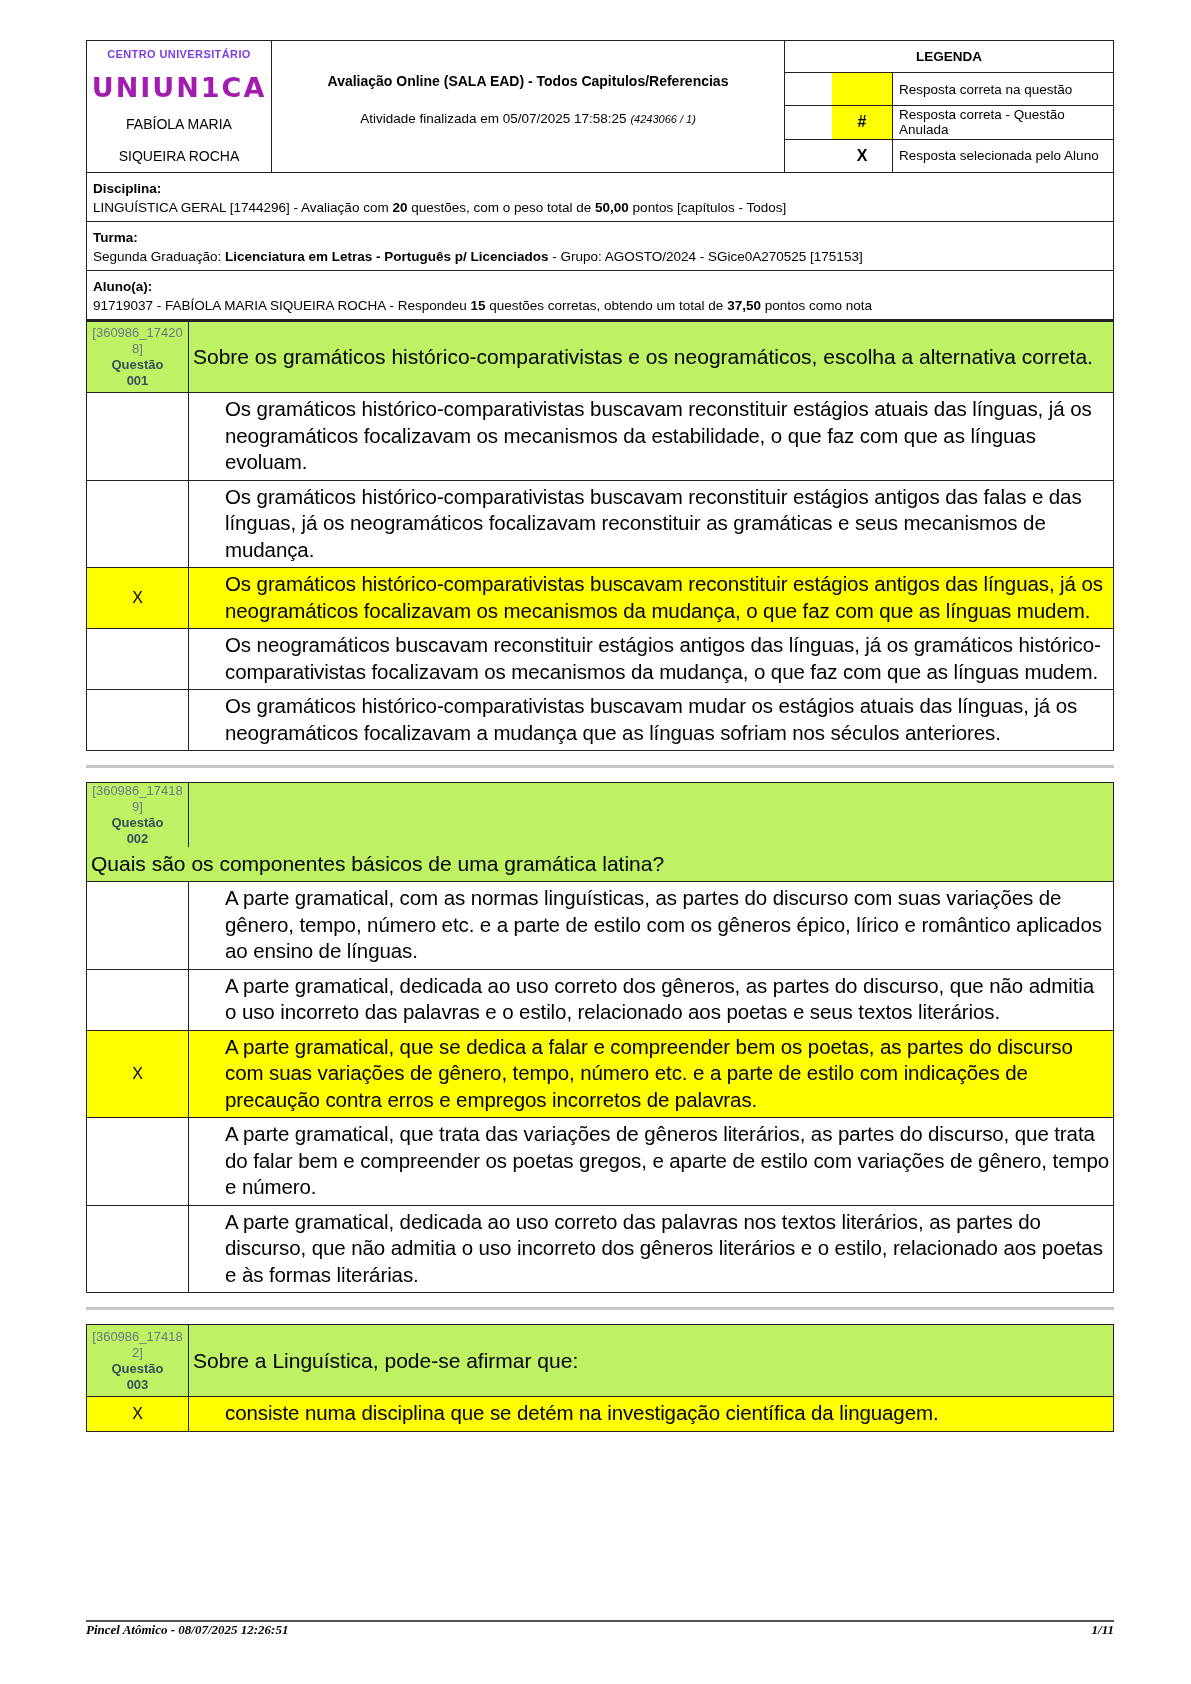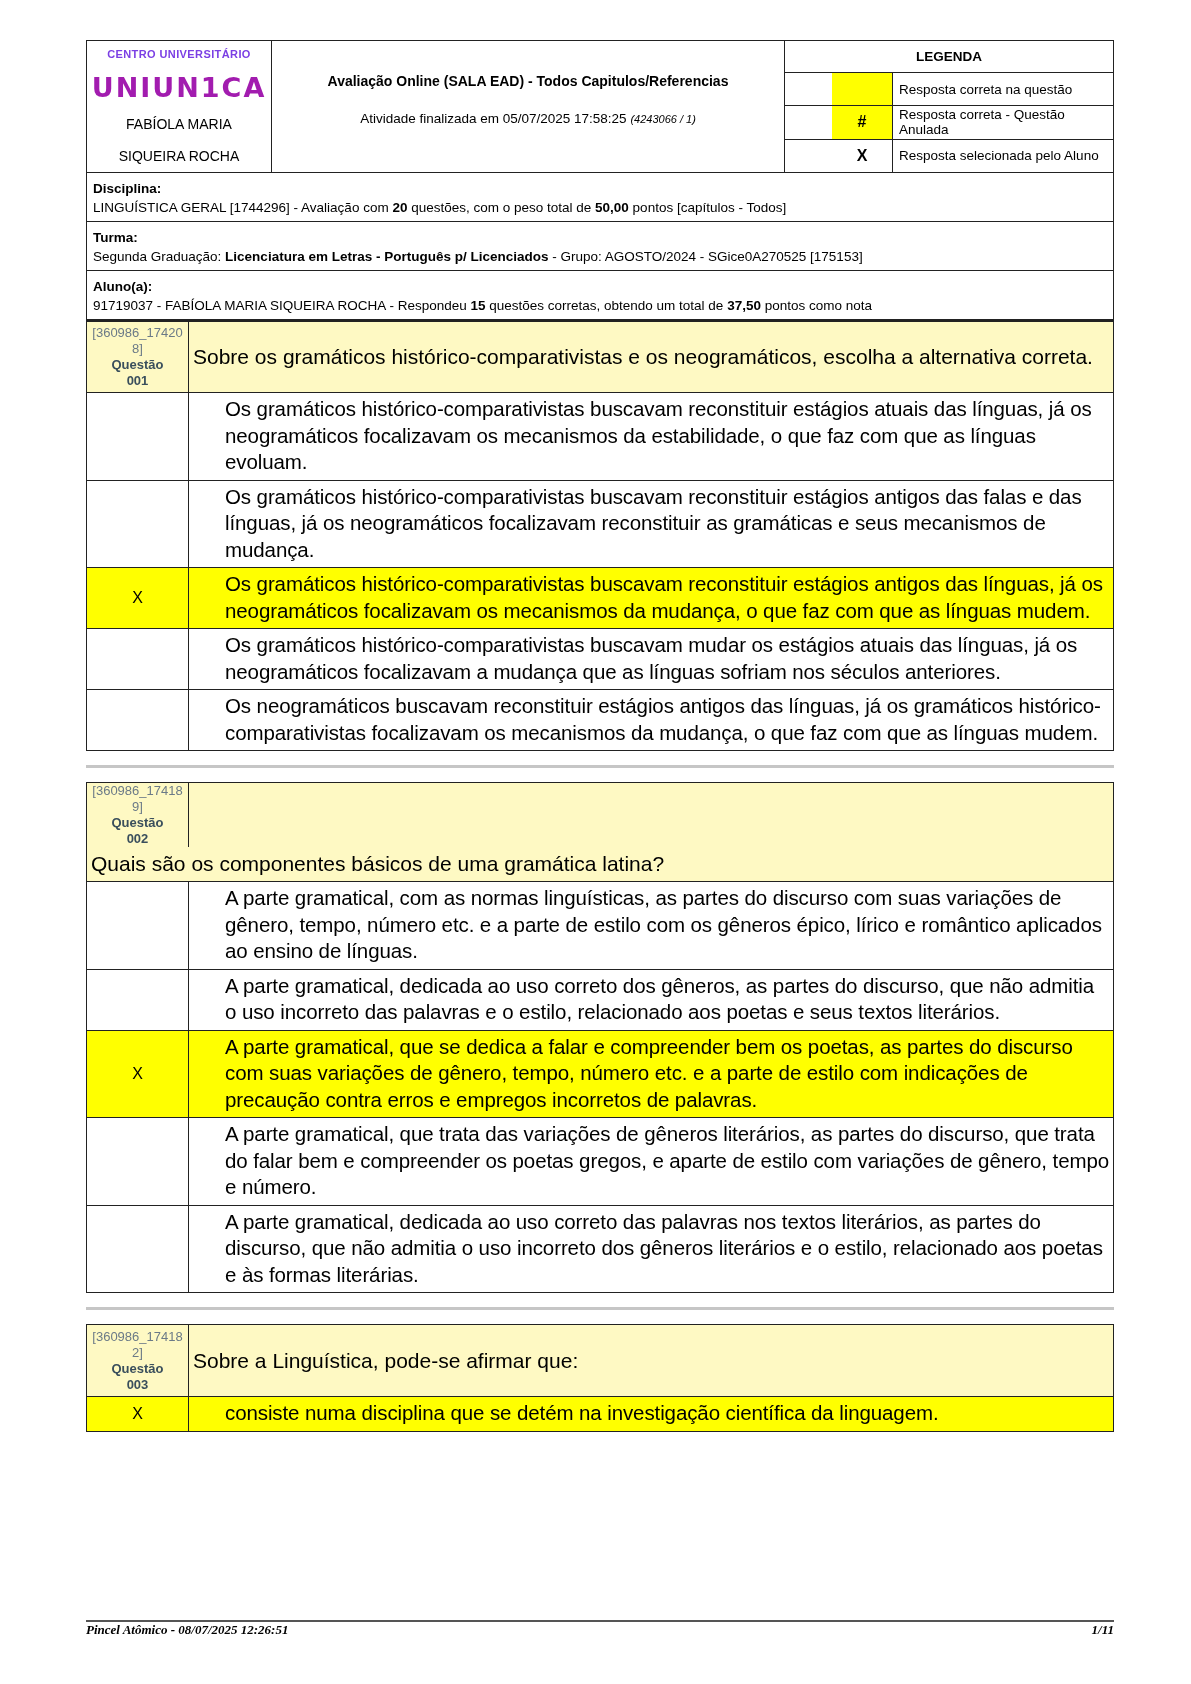--- a/index.html
+++ b/index.html
@@ -26,21 +26,21 @@
 
   .info { border: 1.5px solid #222; border-top: none; padding: 6px 6px 4px 6px; font-size: 13.5px; line-height: 19px; box-sizing: border-box; }
   .info .lbl { font-weight: bold; }
   .info.last { border-bottom: 3px solid #222; }
 
   
   .qtable { border: 1.5px solid #222; width: 1028px; box-sizing: border-box; }
   .qrow { display: flex; border-top: 1.5px solid #222; }
   .qrow:first-child { border-top: none; }
   .qside { width: 101px; border-right: 1.5px solid #222; flex-shrink: 0; display: flex; align-items: center; justify-content: center; font-size: 16px; }
-  .qhead { background: #fef9c3; }
+  .qhead { background: #bef264; }
   .qhead .qside { flex-direction: column; font-size: 13px; line-height: 16px; text-align: center; color: #5c6b78; }
   .qid { color: #6b7a87; }
   .qnum { color: #3a4f5c; font-weight: bold; }
   .qtext { flex: 1; padding: 3px 4px; font-size: 21px; line-height: 28px; display: flex; align-items: center; }
   .qrow.ans .qtext { font-size: 20.5px; line-height: 26.5px; padding: 3px 4px 4px 4px; letter-spacing: -0.1px; margin-left: 32px; }
   .qrow.sel { background: #ffff00; }
   .divider { height: 3px; background: #c6c6c6; margin: 14px 0 14px 0; width: 1028px; }
 
   .footer { position: absolute; left: 86px; top: 1620px; width: 1028px; border-top: 2px solid #555; padding-top: 0; display: flex; justify-content: space-between; font-family: "Liberation Serif", serif; font-style: italic; font-weight: bold; font-size: 13px; }
 </style>
@@ -108,25 +108,25 @@
     <div class="qrow ans">
       <div class="qside"></div>
       <div class="qtext">Os gramáticos histórico-comparativistas buscavam reconstituir estágios antigos das falas e das línguas, já os neogramáticos focalizavam reconstituir as gramáticas e seus mecanismos de mudança.</div>
     </div>
     <div class="qrow ans sel">
       <div class="qside">X</div>
       <div class="qtext">Os gramáticos histórico-comparativistas buscavam reconstituir estágios antigos das línguas, já os neogramáticos focalizavam os mecanismos da mudança, o que faz com que as línguas mudem.</div>
     </div>
     <div class="qrow ans">
       <div class="qside"></div>
-      <div class="qtext">Os gramáticos histórico-comparativistas buscavam mudar os estágios atuais das línguas, já os neogramáticos focalizavam a mudança que as línguas sofriam nos séculos anteriores.</div>
+      <div class="qtext">Os neogramáticos buscavam reconstituir estágios antigos das línguas, já os gramáticos histórico-comparativistas focalizavam os mecanismos da mudança, o que faz com que as línguas mudem.</div>
     </div>
     <div class="qrow ans">
       <div class="qside"></div>
-      <div class="qtext">Os neogramáticos buscavam reconstituir estágios antigos das línguas, já os gramáticos histórico-comparativistas focalizavam os mecanismos da mudança, o que faz com que as línguas mudem.</div>
+      <div class="qtext">Os gramáticos histórico-comparativistas buscavam mudar os estágios atuais das línguas, já os neogramáticos focalizavam a mudança que as línguas sofriam nos séculos anteriores.</div>
     </div>
   </div>
 
   <div class="divider"></div>
 
   <div class="qtable">
     <div class="qrow qhead" style="min-height:71px;flex-direction:column;">
       <div class="qside">
         <span class="qid" style="width:92px;word-break:break-all;">[360986_174189]</span>
         <span class="qnum">Questão</span>

